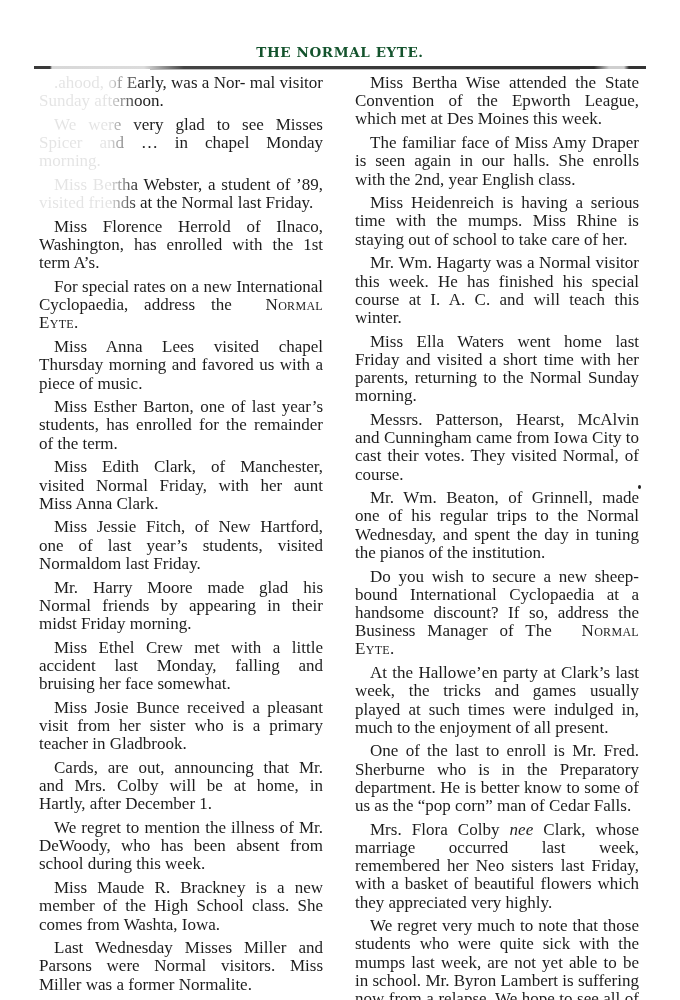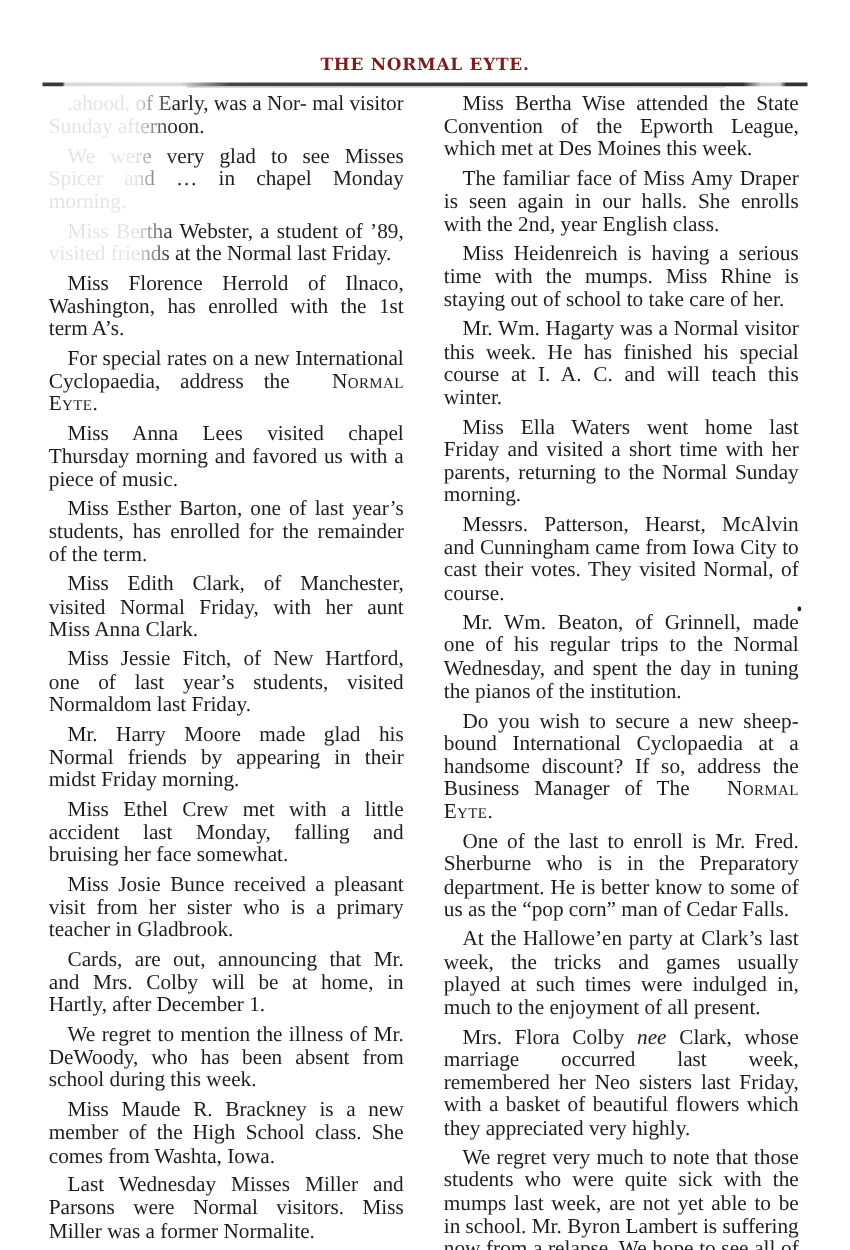--- a/index.html
+++ b/index.html
@@ -19,21 +19,21 @@
     }
     .masthead {
       position: absolute;
       left: 0; top: 44px;
       width: 680px;
       text-align: center;
       font-family: "DejaVu Serif", serif;
       font-weight: bold;
       font-size: 13.5px;
       letter-spacing: 0.6px;
-      color: #7f1d1d;
+      color: #14532d;
     }
     .rule {
       position: absolute;
       top: 66px;
       left: 34px;
       width: 612px;
       height: 3px;
       background: linear-gradient(to right,
         #3a3a3a 0px, #3a3a3a 16px,
         #d8d8d8 18px, #dcdcdc 110px,
@@ -111,20 +111,20 @@
 
   <div class="col right">
     <p class="para">Miss Bertha Wise attended the State Con­vention of the Epworth League, which met at Des Moines this week.</p>
     <p class="para">The familiar face of Miss Amy Draper is seen again in our halls. She enrolls with the 2nd, year English class.</p>
     <p class="para">Miss Heidenreich is having a serious time with the mumps. Miss Rhine is staying out of school to take care of her.</p>
     <p class="para">Mr. Wm. Hagarty was a Normal visitor this week. He has finished his special course at I. A. C. and will teach this winter.</p>
     <p class="para">Miss Ella Waters went home last Friday and visited a short time with her parents, returning to the Normal Sunday morning.</p>
     <p class="para">Messrs. Patterson, Hearst, McAlvin and Cunningham came from Iowa City to cast their votes. They visited Normal, of course.</p>
     <p class="para">Mr. Wm. Beaton, of Grinnell, made one of his regular trips to the Normal Wednesday, and spent the day in tuning the pianos of the institution.</p>
     <p class="para"><span>Do you wish to secure a new sheep-bound International Cyclopaedia at a handsome dis­count? If so, address the Business Manager of The </span><span class="sc">Normal Eyte</span><span>.</span></p>
+    <p class="para">At the Hallowe’en party at Clark’s last week, the tricks and games usually played at such times were indulged in, much to the en­joyment of all present.</p>
     <p class="para">One of the last to enroll is Mr. Fred. Sher­burne who is in the Preparatory department. He is better know to some of us as the “pop corn” man of Cedar Falls.</p>
-    <p class="para">At the Hallowe’en party at Clark’s last week, the tricks and games usually played at such times were indulged in, much to the en­joyment of all present.</p>
     <p class="para"><span>Mrs. Flora Colby </span><span class="it">nee</span><span> Clark, whose marriage occurred last week, remembered her Neo sis­ters last Friday, with a basket of beautiful flowers which they appreciated very highly.</span></p>
     <p class="para">We regret very much to note that those stu­dents who were quite sick with the mumps last week, are not yet able to be in school. Mr. Byron Lambert is suffering now from a relapse. We hope to see all of the afflicted ones among us again very soon.</p>
   </div>
 
   <div class="stray-dot"></div>
 </div>
 
 </body></html>

